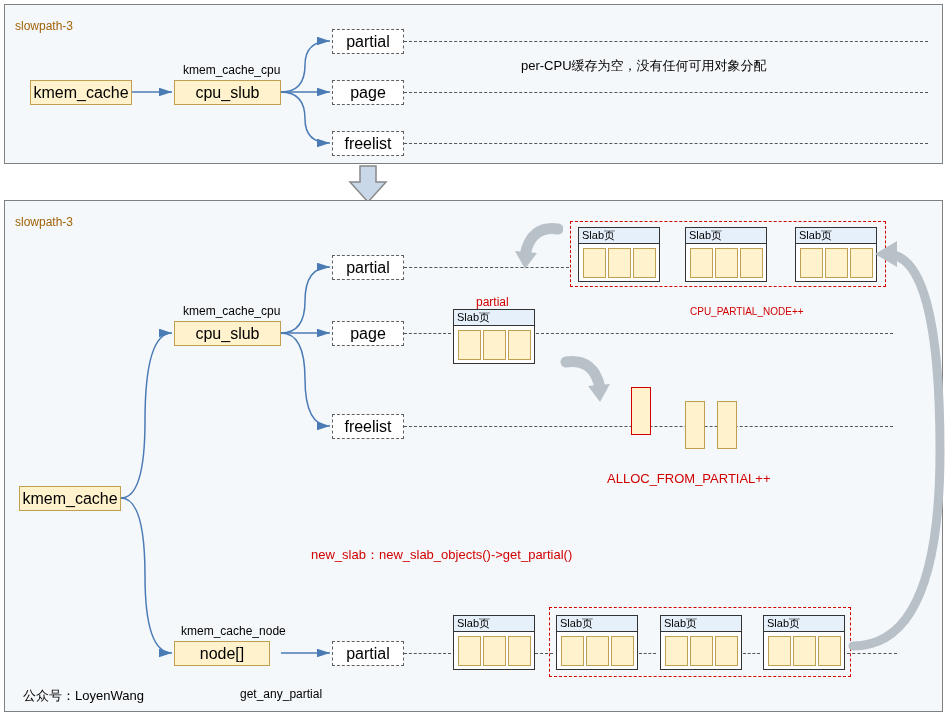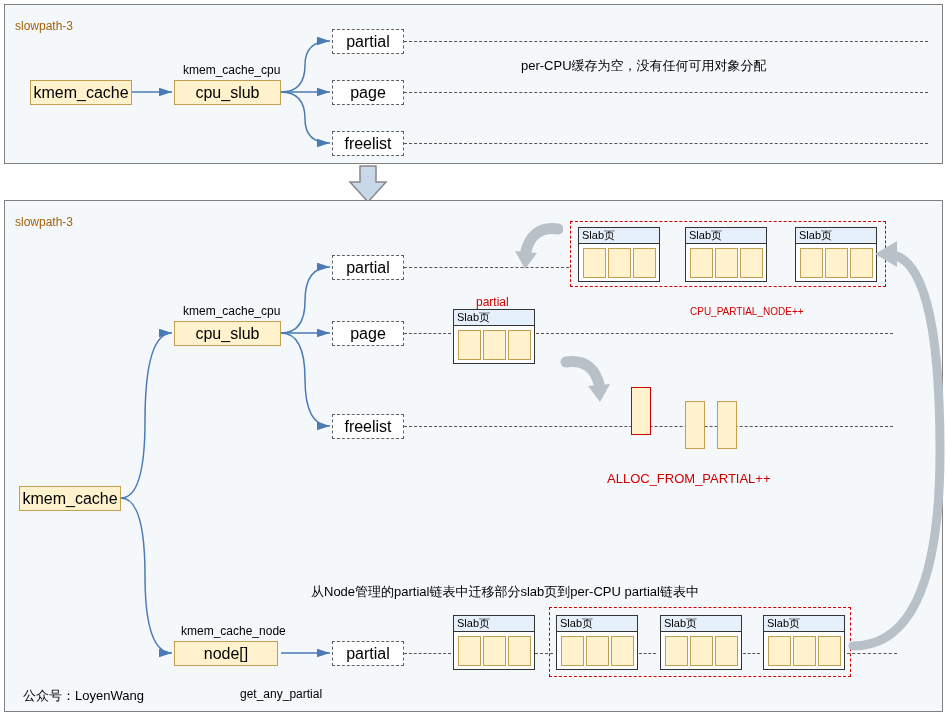--- a/index.html
+++ b/index.html
@@ -211,24 +211,24 @@
         <path d="M2 28 L12 46 L24 30 Z" fill="#b8c0c8"></path>
       </svg>
   </div>
   <div class="curve-arrow" style="position:absolute; left:555px; top:155px;">
     <svg viewBox="0 0 50 50">
         <path d="M6 6 Q34 2 40 32" stroke="#b8c0c8" stroke-width="11" fill="none" stroke-linecap="round"></path>
         <path d="M28 30 L40 46 L50 28 Z" fill="#b8c0c8"></path>
       </svg>
   </div>
 
-  <span class="label" style="left:306px; top:382px; font-size:13px;">从Node管理的partial链表中迁移部分slab页到per-CPU partial链表中</span>
+  <span class="label red-txt" style="left:306px; top:345px; font-size:13px;">new_slab：new_slab_objects()-&gt;get_partial()</span>
 
   <span class="label" style="left:176px; top:423px;">kmem_cache_node</span>
-  <div class="box yellow" style="left:169px; top:440px; width:104px; height:25px;">
+  <div class="box yellow" style="left:169px; top:440px; width:96px; height:25px;">
     <span>node[]</span>
   </div>
 
   <div class="box dashed" style="left:327px; top:440px; width:72px; height:25px;">
     <span>partial</span>
   </div>
 
   <div class="dash-line" style="left:399px; top:452px; width:47px;"></div>
   <div class="dash-line" style="left:530px; top:452px; width:18px;"></div>
   <div class="dash-line" style="left:634px; top:452px; width:17px;"></div>

